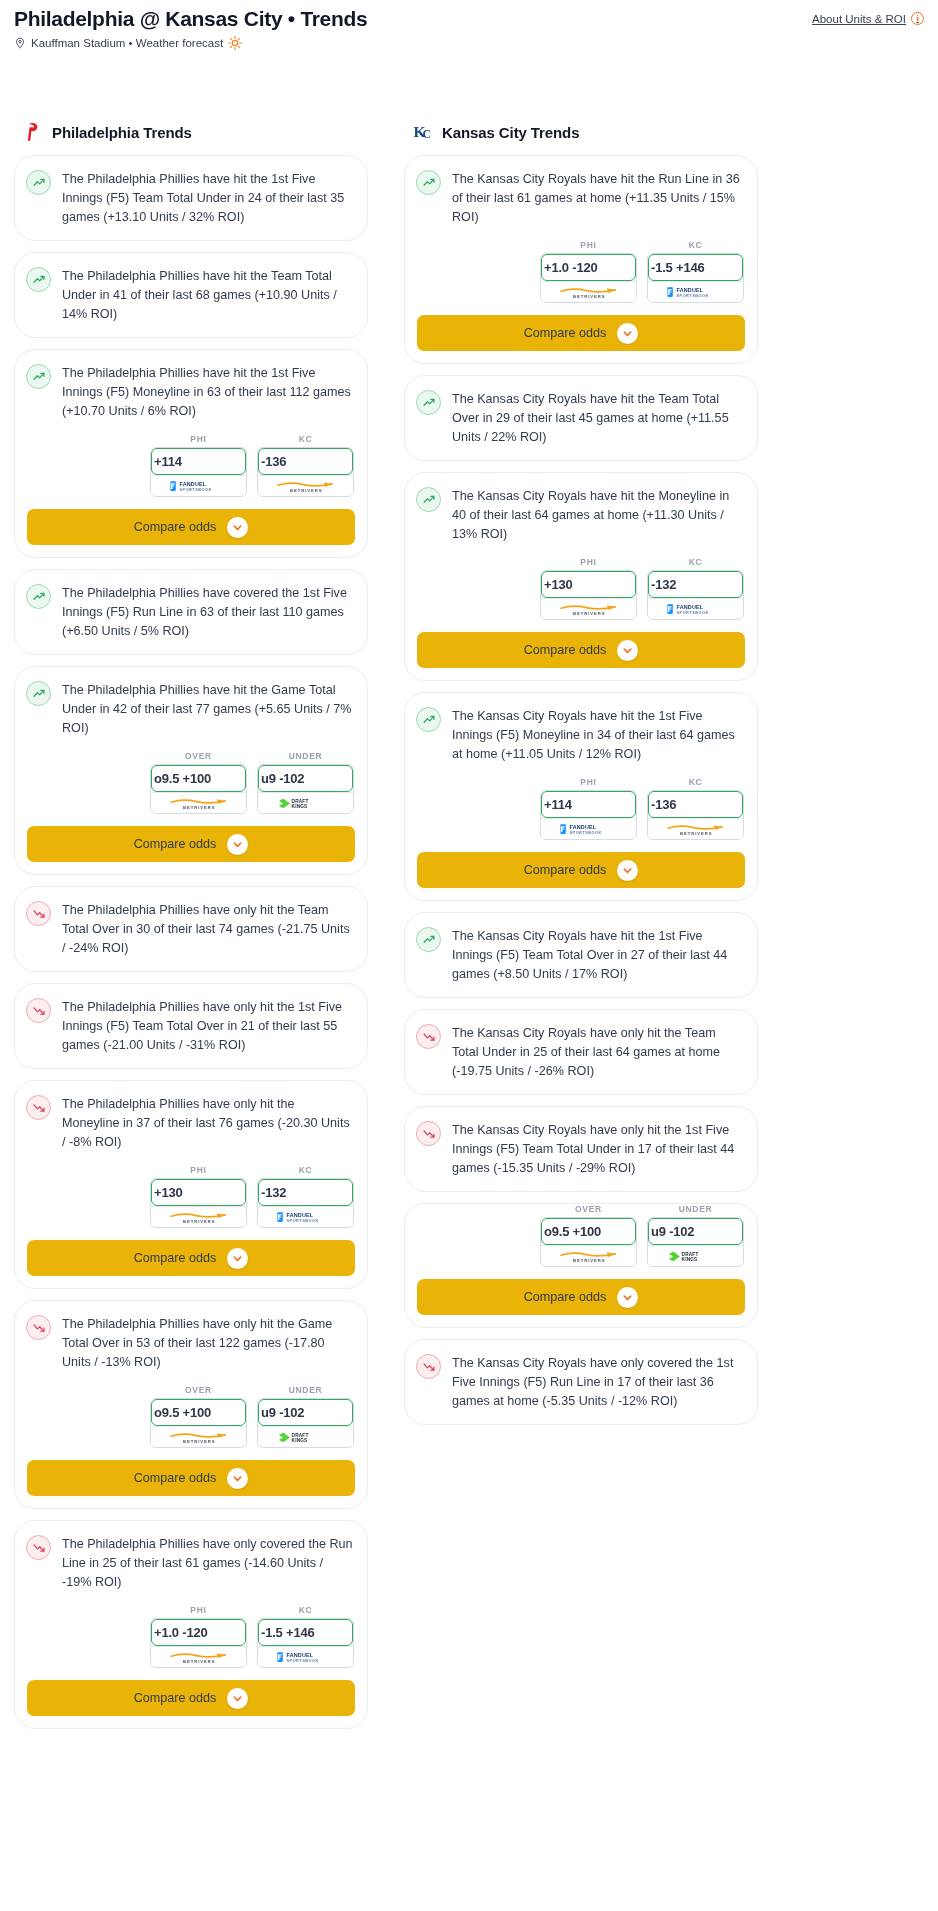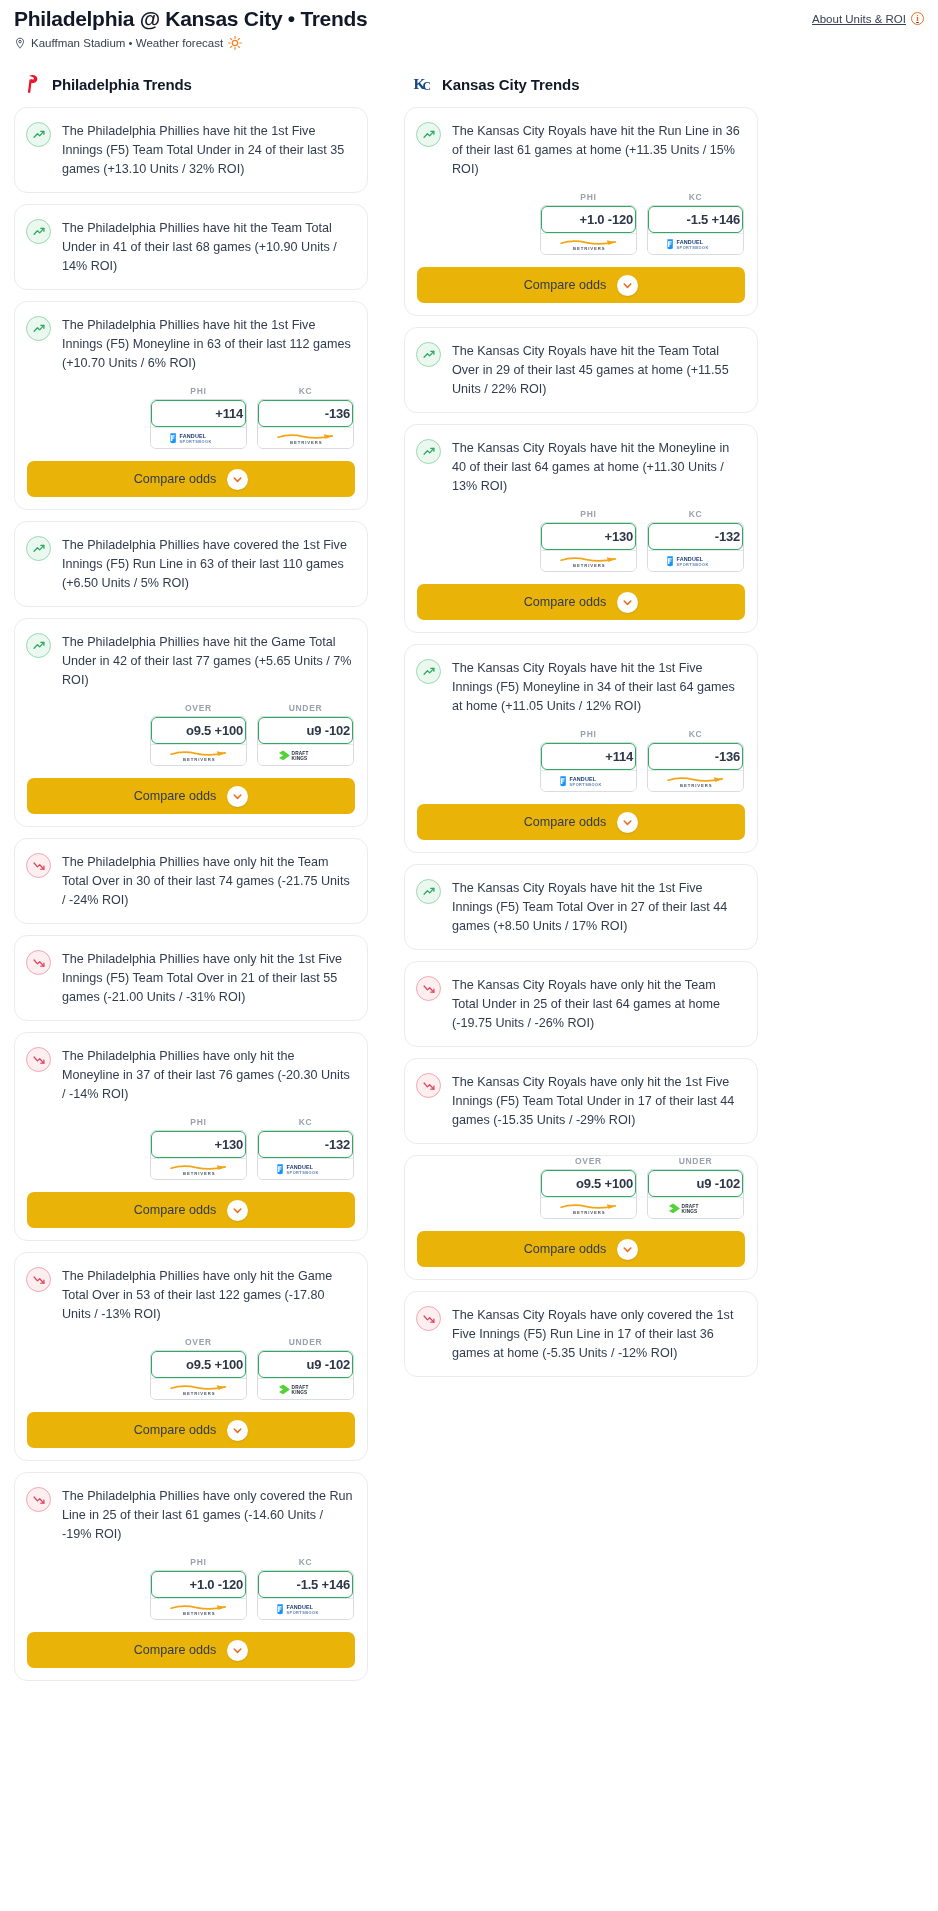--- a/index.html
+++ b/index.html
@@ -59,40 +59,40 @@
   .pin-icon { width: 12px; height: 13px; display: inline-block; flex: 0 0 auto; }
   .sun-icon { width: 14px; height: 14px; display: inline-block; flex: 0 0 auto; }
 
   
   .columns {
     display: flex;
     gap: 36px;
     padding: 22px 14px 0 14px;
     align-items: flex-start;
   }
-  .column { width: 354px; flex: 0 0 354px; }
+  .column { width: 354px; flex: 0 0 354px; margin-top: 48px; }
 
   .col-head {
     display: flex;
     align-items: center;
     gap: 9px;
     padding: 0 0 11px 8px;
   }
   .col-head-logo { width: 21px; height: 24px; flex: 0 0 auto; display:flex; align-items:center; justify-content:center; }
   .col-head-title {
     font-size: 15px;
     font-weight: bold;
     color: #111827;
     letter-spacing: -0.1px;
   }
 
   
   .card {
     border: 1px solid #e9ecef;
-    border-radius: 13px;
+    border-radius: 21px;
     background: #ffffff;
     margin-bottom: 11px;
     overflow: hidden;
   }
   .card-body {
     display: flex;
     gap: 11px;
     padding: 13px 13px 13px 11px;
     align-items: flex-start;
   }
@@ -134,21 +134,21 @@
     overflow: hidden;
     background: #fff;
   }
   .odds-price {
     border: 1.3px solid #2eaa5f;
     border-radius: 6px;
     background: #fff;
     font-size: 13px;
     font-weight: bold;
     color: #2d3748;
-    text-align: right;
+    text-align: left;
     padding: 5px 2px 5px 2px;
     letter-spacing: -0.2px;
   }
   .book {
     height: 21px;
     display: flex;
     align-items: center;
     justify-content: center;
     background: #fff;
     border-top: 1px solid #e6e9ed;
@@ -375,21 +375,21 @@
           </div>
         </div>
         <div class="card">
           <div class="card-body">
             <span class="trend-icon down">
               <svg viewBox="0 0 16 16" width="14" height="14">
                 <polyline points="2.4,4.6 6.2,9.0 8.8,6.6 13.4,11.6" fill="none" stroke="#e0465c" stroke-width="1.5" stroke-linecap="round" stroke-linejoin="round"></polyline>
                 <polyline points="10.0,11.6 13.6,11.6 13.6,8.2" fill="none" stroke="#e0465c" stroke-width="1.5" stroke-linecap="round" stroke-linejoin="round"></polyline>
               </svg>
             </span>
-            <span class="trend-text">The Philadelphia Phillies have only hit the Moneyline in 37 of their last 76 games (-20.30 Units / -14% ROI)</span>
+            <span class="trend-text">The Philadelphia Phillies have only hit the Moneyline in 37 of their last 76 games (-20.30 Units / -8% ROI)</span>
           </div>
           <div class="odds-wrap">
             <div class="odds-col">
               <div class="odds-label">PHI</div>
               <div class="odds-box">
                 <div class="odds-price">+130</div>
                 <div class="book">
                   <svg viewBox="0 0 78 15" width="66" height="13">
                     <path d="M6 6.0 Q20 1.6 36 5.2 Q52 8.8 70 4.4" fill="none" stroke="#f2a617" stroke-width="2.0" stroke-linecap="round"></path>
                     <path d="M60 2.6 L70 4.4 L62 8.0 Z" fill="#f2a617"></path>

